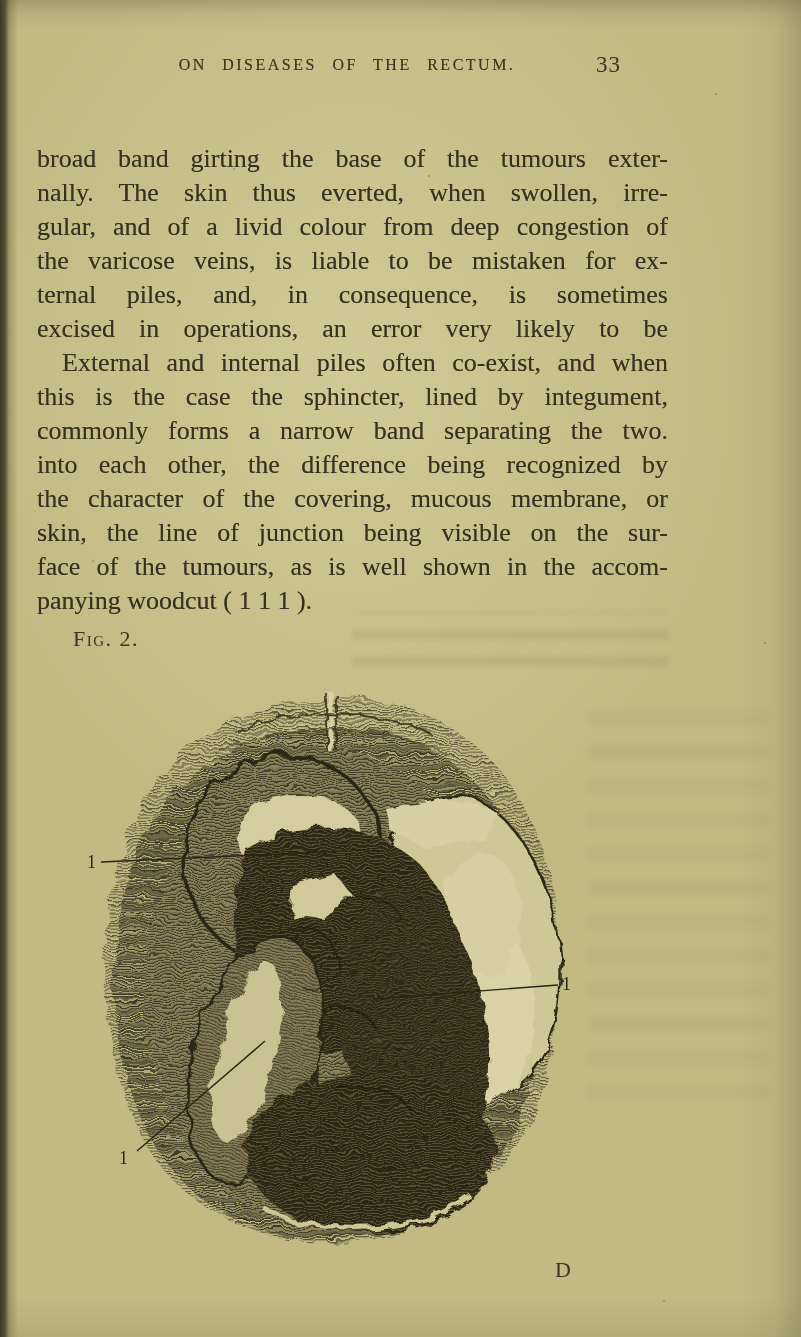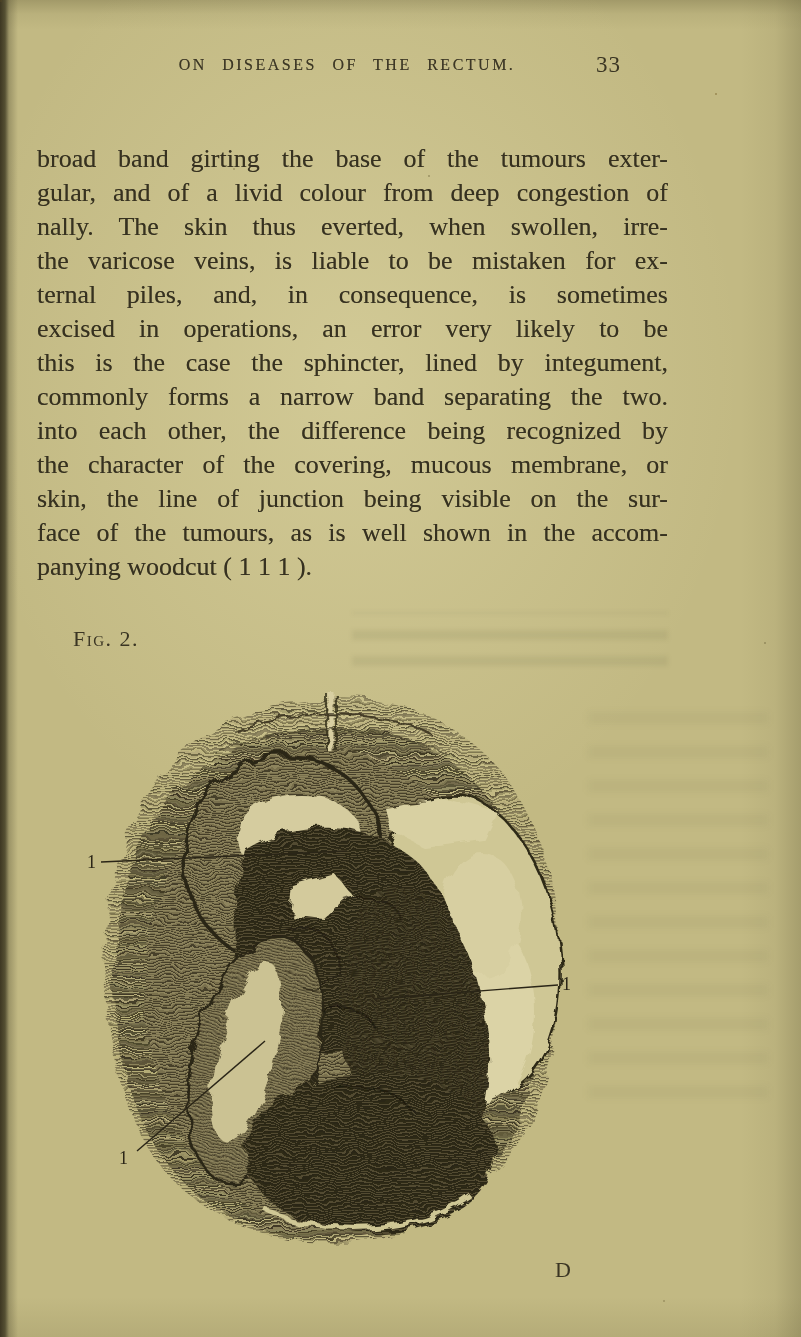--- a/index.html
+++ b/index.html
@@ -88,25 +88,26 @@
 <div class="page">
 
   <div class="gutter"></div>
 
   <div class="running-head">ON DISEASES OF THE RECTUM.</div>
 
   <div class="folio">33</div>
 
   <div class="body-text">
       <div class="bline">broad band girting the base of the tumours exter-</div>
+      <div class="bline">nally.  The skin thus everted, when swollen, irre-</div>
       <div class="bline">gular, and of a livid colour from deep congestion of</div>
-      <div class="bline">nally.  The skin thus everted, when swollen, irre-</div>
       <div class="bline">the varicose veins, is liable to be mistaken for ex-</div>
       <div class="bline">ternal piles, and, in consequence, is sometimes</div>
       <div class="bline">excised in operations, an error very likely to be</div>
+      <div class="bline indent">External and internal piles often co-exist, and when</div>
       <div class="bline">this is the case the sphincter, lined by integument,</div>
       <div class="bline">commonly forms a narrow band separating the two.</div>
       <div class="bline">into each other, the difference being recognized by</div>
       <div class="bline">the character of the covering, mucous membrane, or</div>
       <div class="bline">skin, the line of junction being visible on the sur-</div>
       <div class="bline">face of the tumours, as is well shown in the accom-</div>
       <div class="bline last">panying woodcut ( 1 1 1 ).</div>
     </div>
 
   <div class="ghost1"></div>

